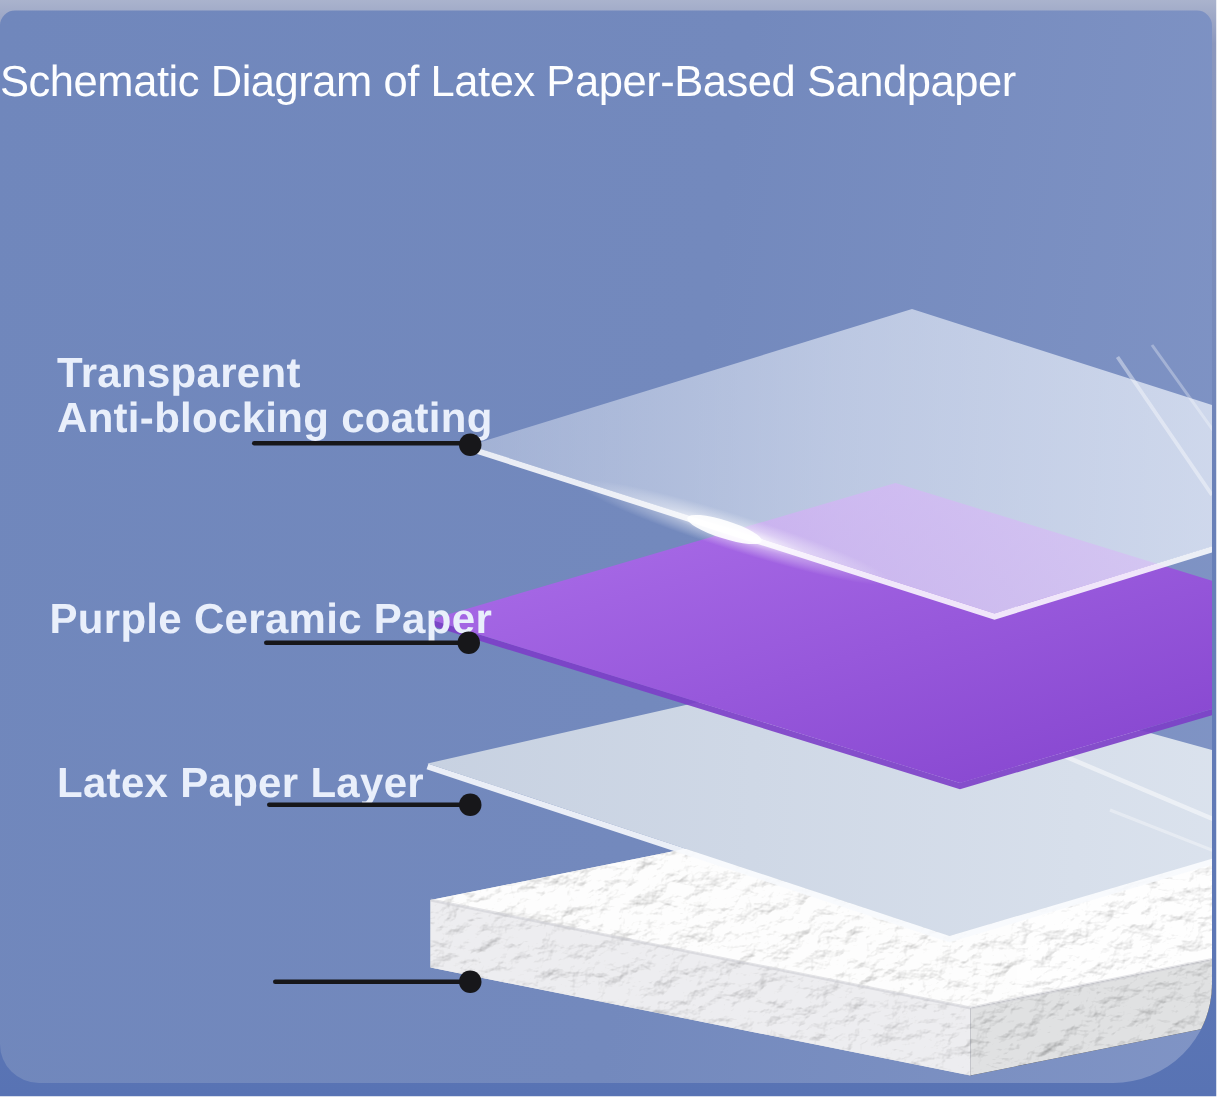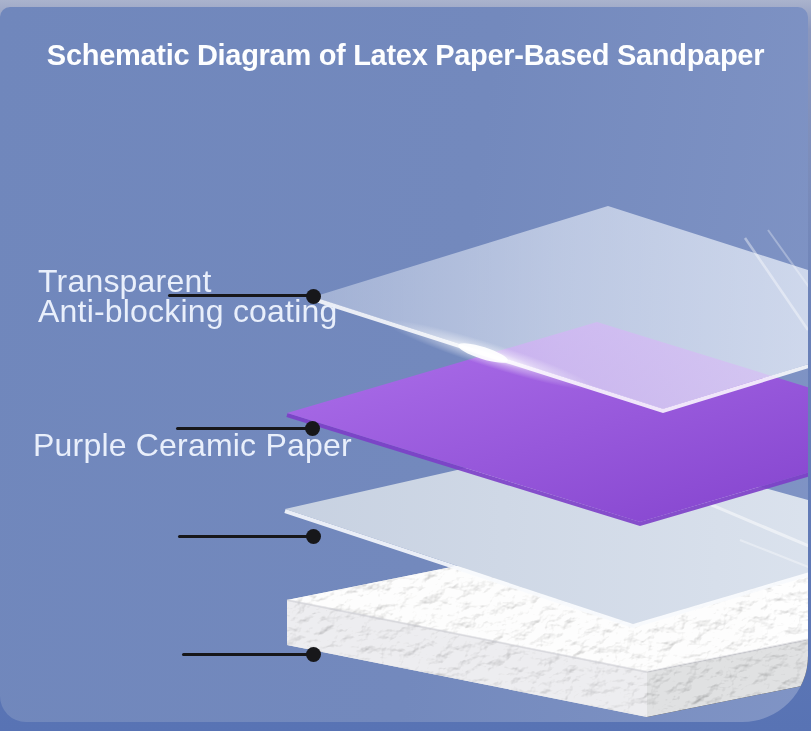--- a/index.html
+++ b/index.html
@@ -23,39 +23,37 @@
 
   .scene {
     position: absolute;
     top: -7px; left: 0;
     width: 811px; height: 731px;
   }
 
   .title {
     position: absolute;
     top: 37px; left: 0; right: 0;
-    text-align: center;
     color: #fdfeff;
     font-size: 29px;
-    font-weight: 700;
+    font-weight: 400;
     line-height: 37px;
     letter-spacing: -0.3px;
     z-index: 5;
   }
 
   .lab {
     position: absolute;
     color: #e9effb;
-    font-size: 32px;
+    font-size: 28px;
     line-height: 30px;
-    font-weight: 400;
+    font-weight: 700;
     letter-spacing: 0.2px;
     z-index: 6;
     white-space: nowrap;
-    margin-top: 32px;
   }
 
   .cline {
     position: absolute;
     height: 3px;
     background: #17171a;
     border-radius: 2px;
     z-index: 6;
   }
 
@@ -150,19 +148,22 @@
   </div>
   <div class="cline" style="left:168px; top:294px; width:145px;"></div>
   <div class="cdot" style="left:306px; top:289px;"></div>
 
   <div class="lab" style="left:33px; top:398px;">
     <div>Purple Ceramic Paper</div>
   </div>
   <div class="cline" style="left:176px; top:427px; width:136px;"></div>
   <div class="cdot" style="left:305px; top:421px;"></div>
 
+  <div class="lab" style="left:38px; top:507px;">
+    <div>Latex Paper Layer</div>
+  </div>
   <div class="cline" style="left:178px; top:535px; width:135px;"></div>
   <div class="cdot" style="left:306px; top:529px;"></div>
 
   <div class="cline" style="left:182px; top:653px; width:131px;"></div>
   <div class="cdot" style="left:306px; top:647px;"></div>
 
 </div>
 
 </body></html>

